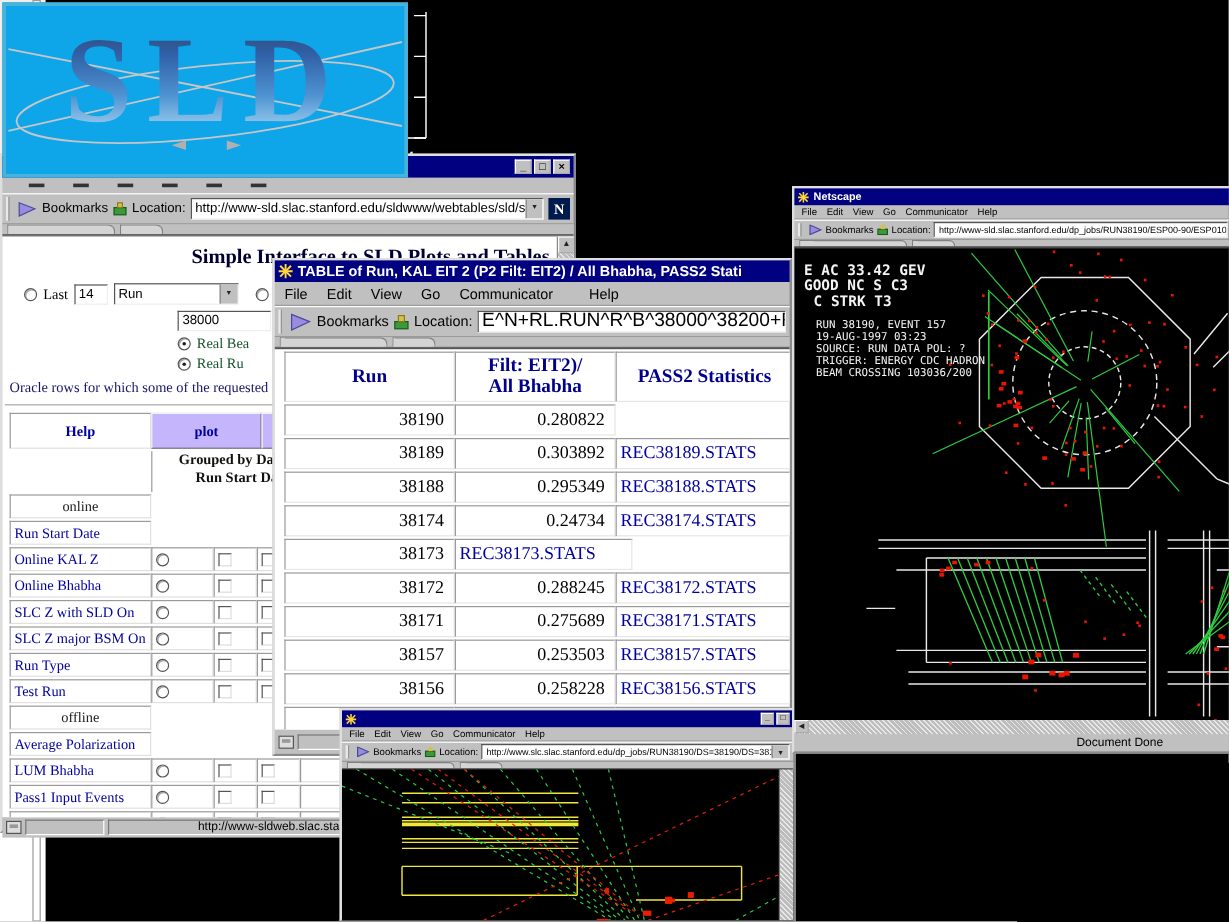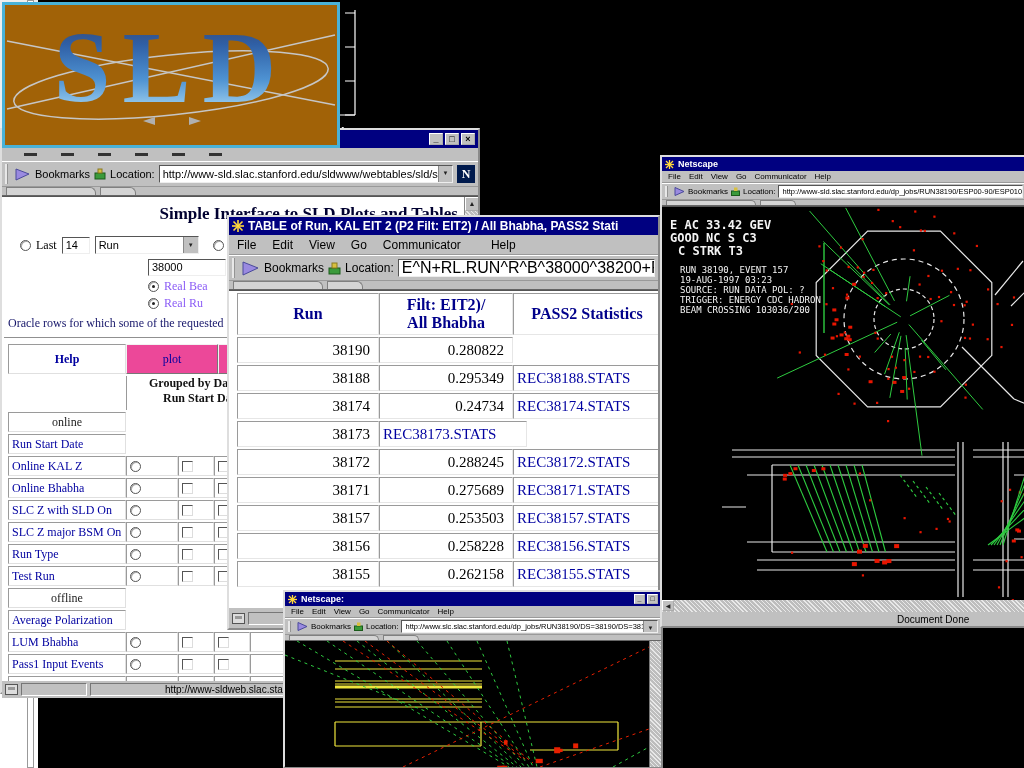--- a/index.html
+++ b/index.html
@@ -43,30 +43,30 @@
 .sbtn{width:14px;height:14px;background:#c0c0c0;border:1px outset #fff;font-size:7px;text-align:center;line-height:12px;color:#222}
 .heading{font:bold 17px "Liberation Serif",serif;color:#000030;text-align:right;margin:7px 20px 0 6px}
 .frow{display:flex;align-items:center;gap:5px;font:12px "Liberation Serif",serif}
 .radio{width:11px;height:11px;border-radius:50%;background:#fff;border:1px solid #555;box-shadow:inset 1px 1px 0 #aaa;flex:none;position:relative}
 .radio.on::after{content:"";position:absolute;inset:3px;border-radius:50%;background:#222}
 .chk{width:11px;height:11px;background:#fff;border:1px solid;border-color:#555 #ddd #ddd #555;flex:none}
 .tinput{background:#fff;border:1px solid;border-color:#555 #eee #eee #555;font:11px "Liberation Sans",sans-serif;padding:1px 3px;height:17px;overflow:hidden;white-space:nowrap}
 .selbox{display:flex;background:#fff;border:1px solid;border-color:#555 #eee #eee #555;height:18px;width:104px}
 .selbox .selval{flex:1;font:11px "Liberation Sans",sans-serif;padding:2px 3px}
 .selbtn{width:15px;background:#c0c0c0;border-left:1px solid #888;font-size:6px;line-height:16px;text-align:center;color:#222}
-.bluelabel{color:#8b5cf6}
+.bluelabel{color:#14532d}
 .note{font:12px "Liberation Serif",serif;color:#16166a;margin:5px 0 0 6px;white-space:nowrap}
 hr.sep{border:none;border-top:1px solid #909090;border-bottom:1px solid #fff;margin:6px 3px 5px 2px}
 .lgrid{margin-left:6px;font:12px "Liberation Serif",serif}
 .lrow{display:flex;margin-bottom:2px}
 .lcell{border:1px solid;border-color:#9a9a9a #e0e0e0 #e0e0e0 #9a9a9a;height:20px;display:flex;align-items:center;padding:0 3px;background:#fff}
 .c1{width:118px;flex:none}.c2{width:52px;flex:none}.c3{width:36px;flex:none}.c4{width:36px;flex:none}.c5{width:172px;flex:none}
 .linkcell{color:#0000a0}
 .cplot{width:92px;flex:none}.ctab{width:180px;flex:none}
-.graybtn{background:#ec4899;border:1px solid;border-color:#f2f2f2 #777 #777 #f2f2f2;color:#0000a0;font-weight:normal;justify-content:center}
+.graybtn{background:#c4b5fd;border:1px solid;border-color:#f2f2f2 #777 #777 #f2f2f2;color:#0000a0;font-weight:bold;justify-content:center}
 .helpcell{justify-content:center;color:#0000a0;font-weight:bold;height:30px}
 .nocell{border:none;background:transparent}
 .groupedcell{border:none;background:transparent;height:auto;display:flex;flex-direction:column;align-items:flex-start;padding-left:22px;border-left:1px solid #999;font-weight:bold;color:#111;line-height:1.25}
 .groupedcell .gl2{padding-left:14px}
 .centercell{justify-content:center;color:#222}
 
 
 #win-mid{left:227px;top:215px;width:433px;height:415px;z-index:2}
 #mw-content{height:318px;border-top:1px solid #555}
 .mtable{margin:2px 0 0 8px;font-family:"Liberation Serif",serif}
@@ -92,21 +92,21 @@
 .bw-sb{position:absolute;right:0;top:0;bottom:0;width:12px;background:repeating-linear-gradient(45deg,#e8e8e8 0 1px,#bdbdbd 1px 3px);border-left:1px solid #777}
 
 
 #win-hist{left:663px;top:628px;width:361px;height:140px;z-index:3;background:#c0c0c0;border-top:2px outset #eee;border-left:2px outset #eee}
 #hist-panel{position:absolute;left:0;top:0;bottom:0;width:38px}
 .minibtn{position:absolute;left:3px;top:12px;width:11px;height:11px;background:#c0c0c0;border:1px outset #fff;font:bold 8px/9px "Liberation Sans",sans-serif;text-align:center}
 .vtrack{position:absolute;right:4px;top:0;bottom:0;width:7px;background:#fff;border:1px solid #999}
 #hist-black{position:absolute;left:38px;right:0;top:0;bottom:0;background:#000;overflow:hidden}
 
 
-#logo-box{position:absolute;left:2px;top:2px;width:338px;height:146px;background:#a16207;border:3px solid #49b2d8;z-index:10;overflow:hidden}
+#logo-box{position:absolute;left:2px;top:2px;width:338px;height:146px;background:#0ea5e9;border:3px solid #49b2d8;z-index:10;overflow:hidden}
 .logo-text{position:absolute;left:0;right:0;top:4px;text-align:center;font:bold 102px "Liberation Serif",serif;letter-spacing:12px;color:#3a74b8}
 @supports (-webkit-background-clip:text){
 .logo-text{background:linear-gradient(180deg,#3c3c58 0%,#2f5fa5 30%,#4e92d2 60%,#a6d6f2 88%,#e8f6fe 100%);-webkit-background-clip:text;background-clip:text;color:transparent}}
 #credit{position:absolute;left:357px;top:6px;width:662px;font:25px "Liberation Serif",serif;color:#000;line-height:1.36;z-index:0}
 
 .evt{font-family:"DejaVu Sans Mono",monospace;fill:#f4f4f4}
 .icon{flex:none;display:inline-block}
 </style>
 </head>
 <body>
@@ -400,20 +400,25 @@
         <span class="mcell mh mc1">Run</span>
         <span class="mcell mh mc2">
           <span>Filt: EIT2)/</span>
           <span>All Bhabha</span>
         </span>
         <span class="mcell mh mc3">PASS2 Statistics</span>
       </div>
       <div class="mrow">
         <span class="mcell mc1 numcell">38190</span>
         <span class="mcell mc2 numcell">0.280822</span>
+      </div>
+      <div class="mrow">
+        <span class="mcell mc1 numcell">38189</span>
+        <span class="mcell mc2 numcell">0.303892</span>
+        <span class="mcell mc3 statscell">REC38189.STATS</span>
       </div>
       <div class="mrow">
         <span class="mcell mc1 numcell">38188</span>
         <span class="mcell mc2 numcell">0.295349</span>
         <span class="mcell mc3 statscell">REC38188.STATS</span>
       </div>
       <div class="mrow">
         <span class="mcell mc1 numcell">38174</span>
         <span class="mcell mc2 numcell">0.24734</span>
         <span class="mcell mc3 statscell">REC38174.STATS</span>
@@ -822,21 +827,20 @@
 <div id="win-bottom" class="win">
   <div class="tbar sm">
     <svg class="icon" width="9" height="9">
         <g stroke="#ffd83a" stroke-width="1.3">
           <line x1="4.5" y1="0" x2="4.5" y2="9"></line>
           <line x1="0" y1="4.5" x2="9" y2="4.5"></line>
           <line x1="1" y1="1" x2="8" y2="8"></line>
           <line x1="8" y1="1" x2="1" y2="8"></line>
         </g>
       </svg>
-    <span class="ttext">Netscape:</span>
     <span class="tbtns">
       <span class="tbtn xs">_</span>
       <span class="tbtn xs">□</span>
     </span>
   </div>
   <div class="menubar xs">
     <span>File</span>
     <span>Edit</span>
     <span>View</span>
     <span>Go</span>

